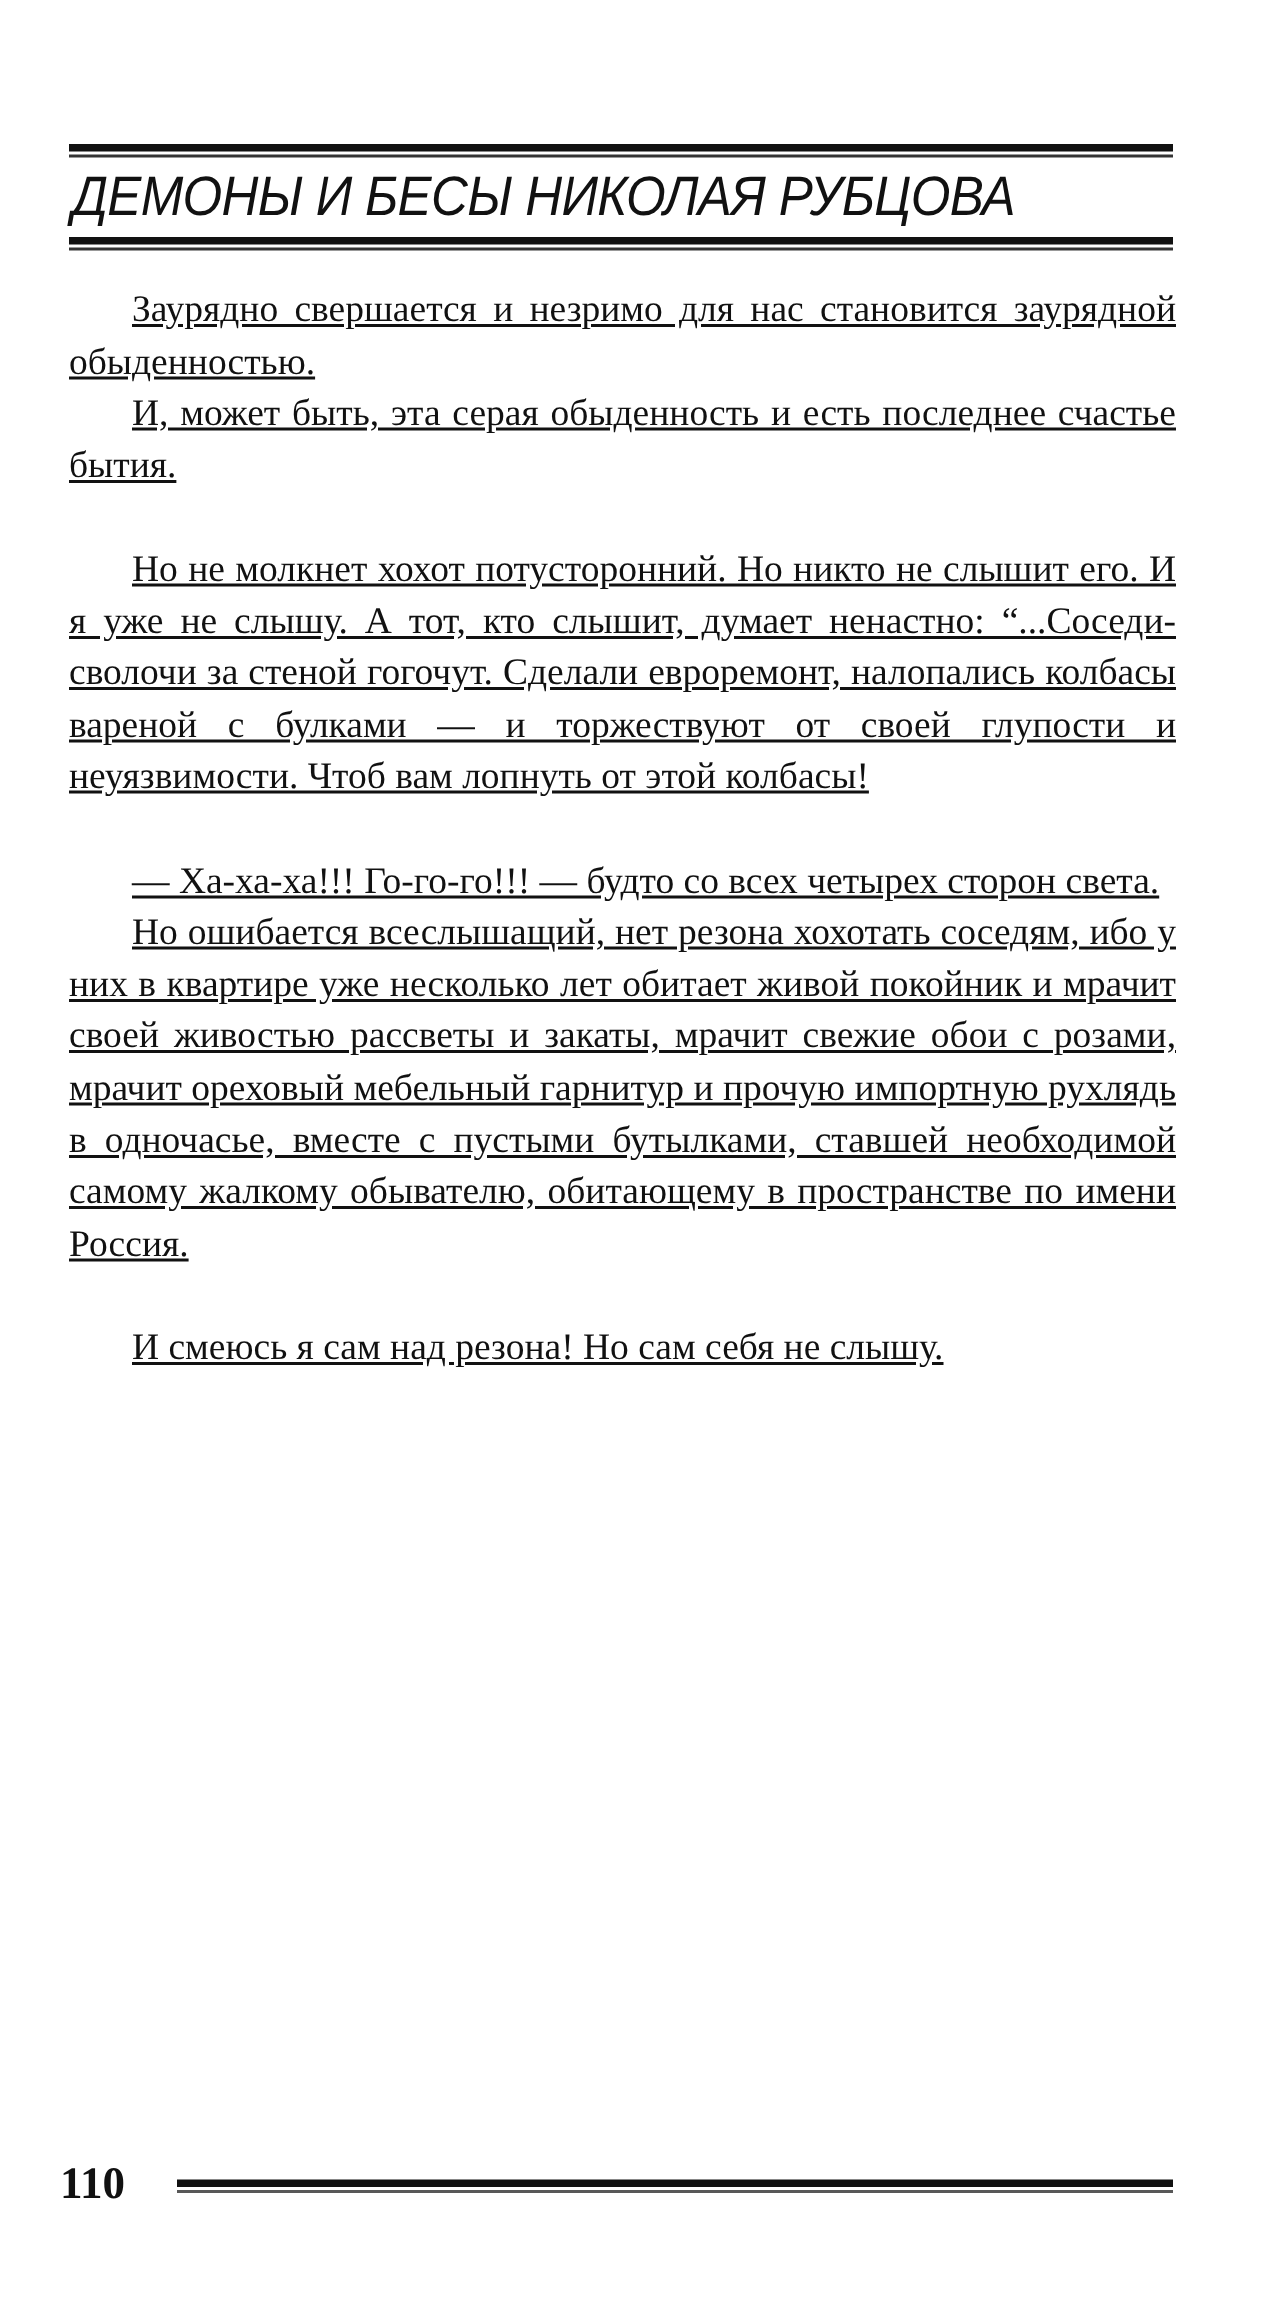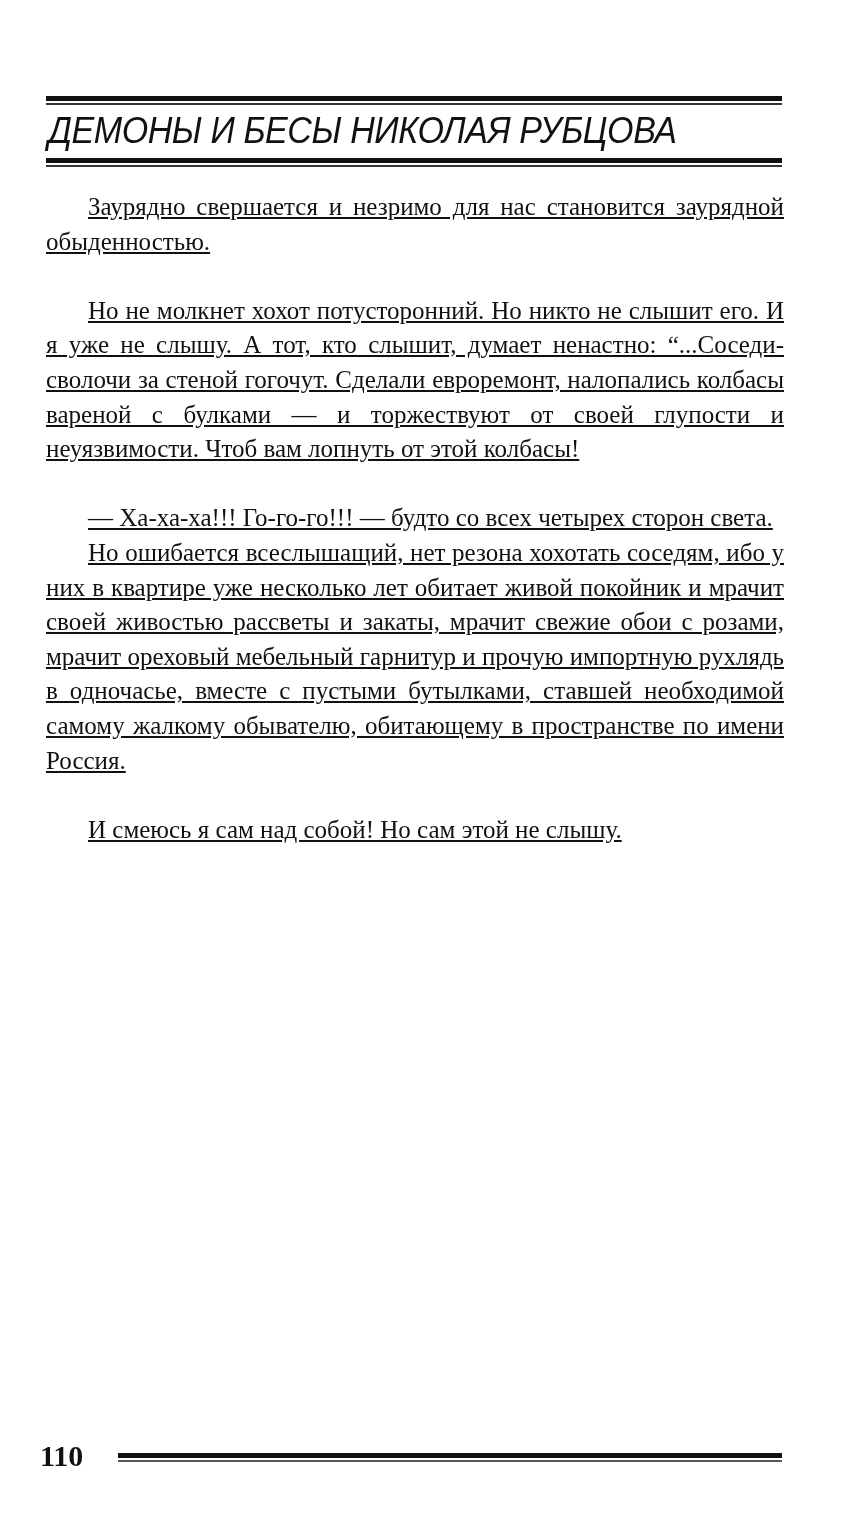--- a/index.html
+++ b/index.html
@@ -90,26 +90,27 @@
   <div class="rule rule-top-1"></div>
   <div class="rule rule-top-2"></div>
 
   <div class="running-head">ДЕМОНЫ И БЕСЫ НИКОЛАЯ РУБЦОВА</div>
 
   <div class="rule rule-bot-1"></div>
   <div class="rule rule-bot-2"></div>
 
   <div class="body-text">
     <p>Заурядно свершается и незримо для нас становится заурядной обыденностью.</p>
+    <p>И, может быть, эта серая обыденность и есть последнее счастье бытия.</p>
     <div class="gap"></div>
     <p>Но не молкнет хохот потусторонний. Но никто не слышит его. И я уже не слышу. А тот, кто слышит, думает ненастно: “...Соседи-сволочи за стеной гогочут. Сделали евроремонт, налопались колбасы вареной с булками — и торжествуют от своей глупости и неуязвимости. Чтоб вам лопнуть от этой колбасы!</p>
     <div class="gap"></div>
     <p>— Ха-ха-ха!!! Го-го-го!!! — будто со всех четырех сторон света.</p>
     <p>Но ошибается всеслышащий, нет резона хохотать соседям, ибо у них в квартире уже несколько лет обитает живой покойник и мрачит своей живостью рассветы и закаты, мрачит свежие обои с розами, мрачит ореховый мебельный гарнитур и прочую импортную рухлядь в одночасье, вместе с пустыми бутылками, ставшей необходимой самому жалкому обывателю, обитающему в пространстве по имени Россия.</p>
     <div class="gap"></div>
-    <p>И смеюсь я сам над собой! Но сам этой не слышу.</p>
+    <p>И смеюсь я сам над резона! Но сам себя не слышу.</p>
   </div>
 
   <div class="folio">110</div>
   <div class="folio-rule folio-rule-1"></div>
   <div class="folio-rule folio-rule-2"></div>
 
 </div>
 
 </body></html>

